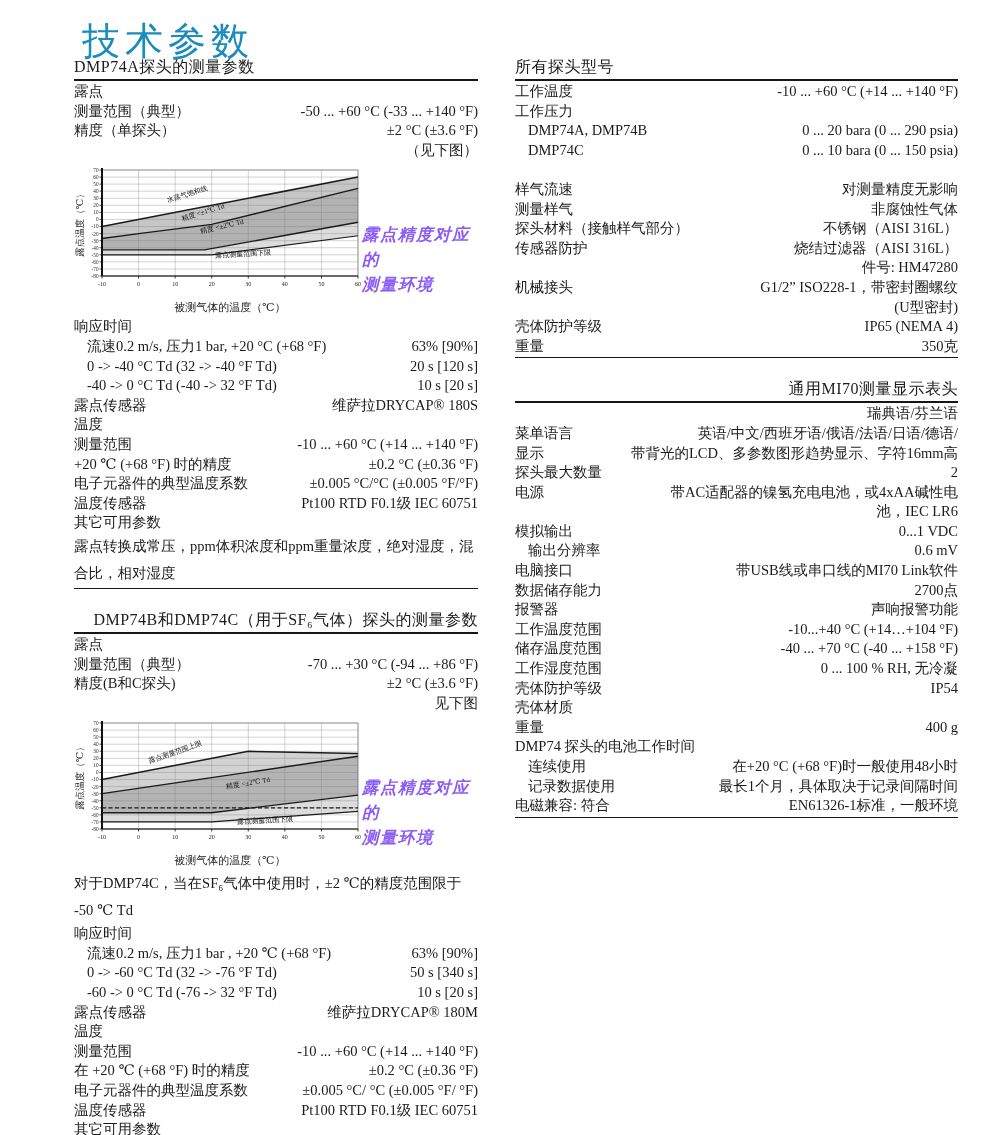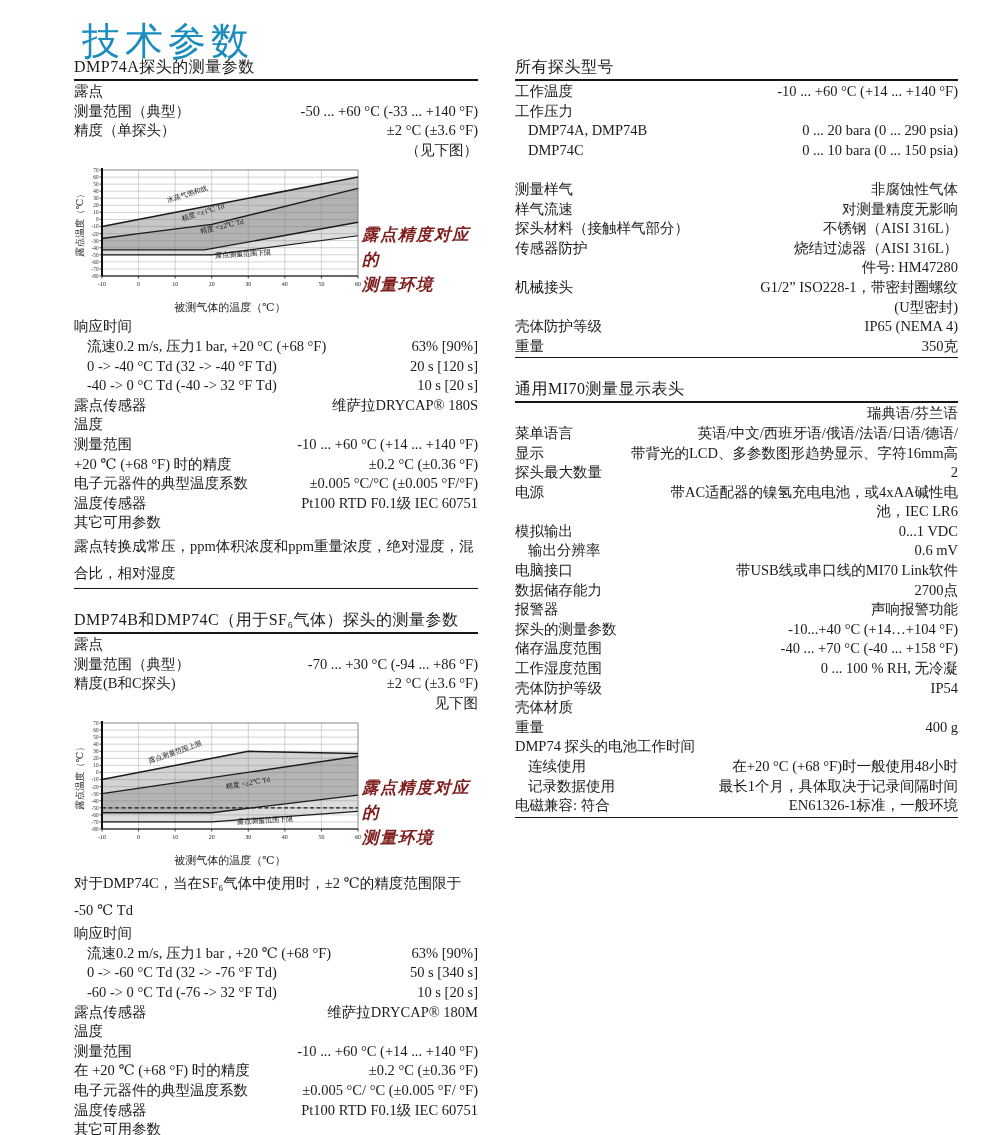--- a/index.html
+++ b/index.html
@@ -13,35 +13,35 @@
     font-size:38px;font-weight:400;letter-spacing:5px;
     color:var(--accent,#1a8cbd);
   }
   .col{position:absolute;top:57px;}
   .col-left{left:74px;width:404px;}
   .col-right{left:515px;width:443px;}
   .sec-head{
     font-size:16px;line-height:19px;padding-bottom:3px;
     border-bottom:2.5px solid #161616;margin-bottom:1px;letter-spacing:0.5px;
   }
-  .sec-gap{margin-top:21px;}
+  .sec-gap{margin-top:21px;text-align:right;}
   .spec-row{display:flex;justify-content:space-between;align-items:baseline;
     font-size:14.5px;line-height:19.6px;}
   .spec-row .lab{white-space:nowrap;}
   .spec-row .val{white-space:nowrap;text-align:right;flex:1;}
   .spec-row.indent{padding-left:13px;}
   .spec-para{font-size:14.5px;line-height:27px;white-space:pre-line;}
   .spec-spacer{height:19.6px;}
   .rule{border-bottom:1.5px solid #161616;margin-top:1px;}
   .chart-block{position:relative;margin:5px 0 2px 0;}
   .chart-block svg{display:block;width:404px;height:150px;}
   .chart-caption{
     position:absolute;left:288px;top:58px;width:118px;
     font-size:16.5px;font-weight:bold;font-style:italic;
-    line-height:1.5;letter-spacing:1.5px;white-space:pre-line;color:#7f1d1d;
+    line-height:1.5;letter-spacing:1.5px;white-space:pre-line;color:#8b5cf6;
   }
   svg text{font-family:"Liberation Serif","DejaVu Serif",serif;}
 </style>
 </head>
 <body>
 
 <h1 class="page-title">技术参数</h1>
 
 <div class="col col-left">
   <div class="sec-head">DMP74A探头的测量参数</div>
@@ -389,28 +389,28 @@
       <div class="spec-row indent">
         <span class="lab">DMP74A, DMP74B</span>
         <span class="val">0 ... 20 bara (0 ... 290 psia)</span>
       </div>
       <div class="spec-row indent">
         <span class="lab">DMP74C</span>
         <span class="val">0 ... 10 bara (0 ... 150 psia)</span>
       </div>
       <div class="spec-spacer"></div>
       <div class="spec-row">
+        <span class="lab">样气流速</span>
+        <span class="val">对测量精度无影响</span>
+      </div>
+      <div class="spec-row">
         <span class="lab">测量样气</span>
         <span class="val">非腐蚀性气体</span>
       </div>
       <div class="spec-row">
-        <span class="lab">样气流速</span>
-        <span class="val">对测量精度无影响</span>
-      </div>
-      <div class="spec-row">
         <span class="lab">探头材料（接触样气部分）</span>
         <span class="val">不锈钢（AISI 316L）</span>
       </div>
       <div class="spec-row">
         <span class="lab">传感器防护</span>
         <span class="val">烧结过滤器（AISI 316L）</span>
       </div>
       <div class="spec-row">
         <span class="lab"></span>
         <span class="val">件号: HM47280</span>
@@ -474,21 +474,21 @@
       </div>
       <div class="spec-row">
         <span class="lab">数据储存能力</span>
         <span class="val">2700点</span>
       </div>
       <div class="spec-row">
         <span class="lab">报警器</span>
         <span class="val">声响报警功能</span>
       </div>
       <div class="spec-row">
-        <span class="lab">探头的测量参数</span>
+        <span class="lab">工作温度范围</span>
         <span class="val">-10...+40 °C (+14…+104 °F)</span>
       </div>
       <div class="spec-row">
         <span class="lab">储存温度范围</span>
         <span class="val">-40 ... +70 °C (-40 ... +158 °F)</span>
       </div>
       <div class="spec-row">
         <span class="lab">工作湿度范围</span>
         <span class="val">0 ... 100 % RH, 无冷凝</span>
       </div>

